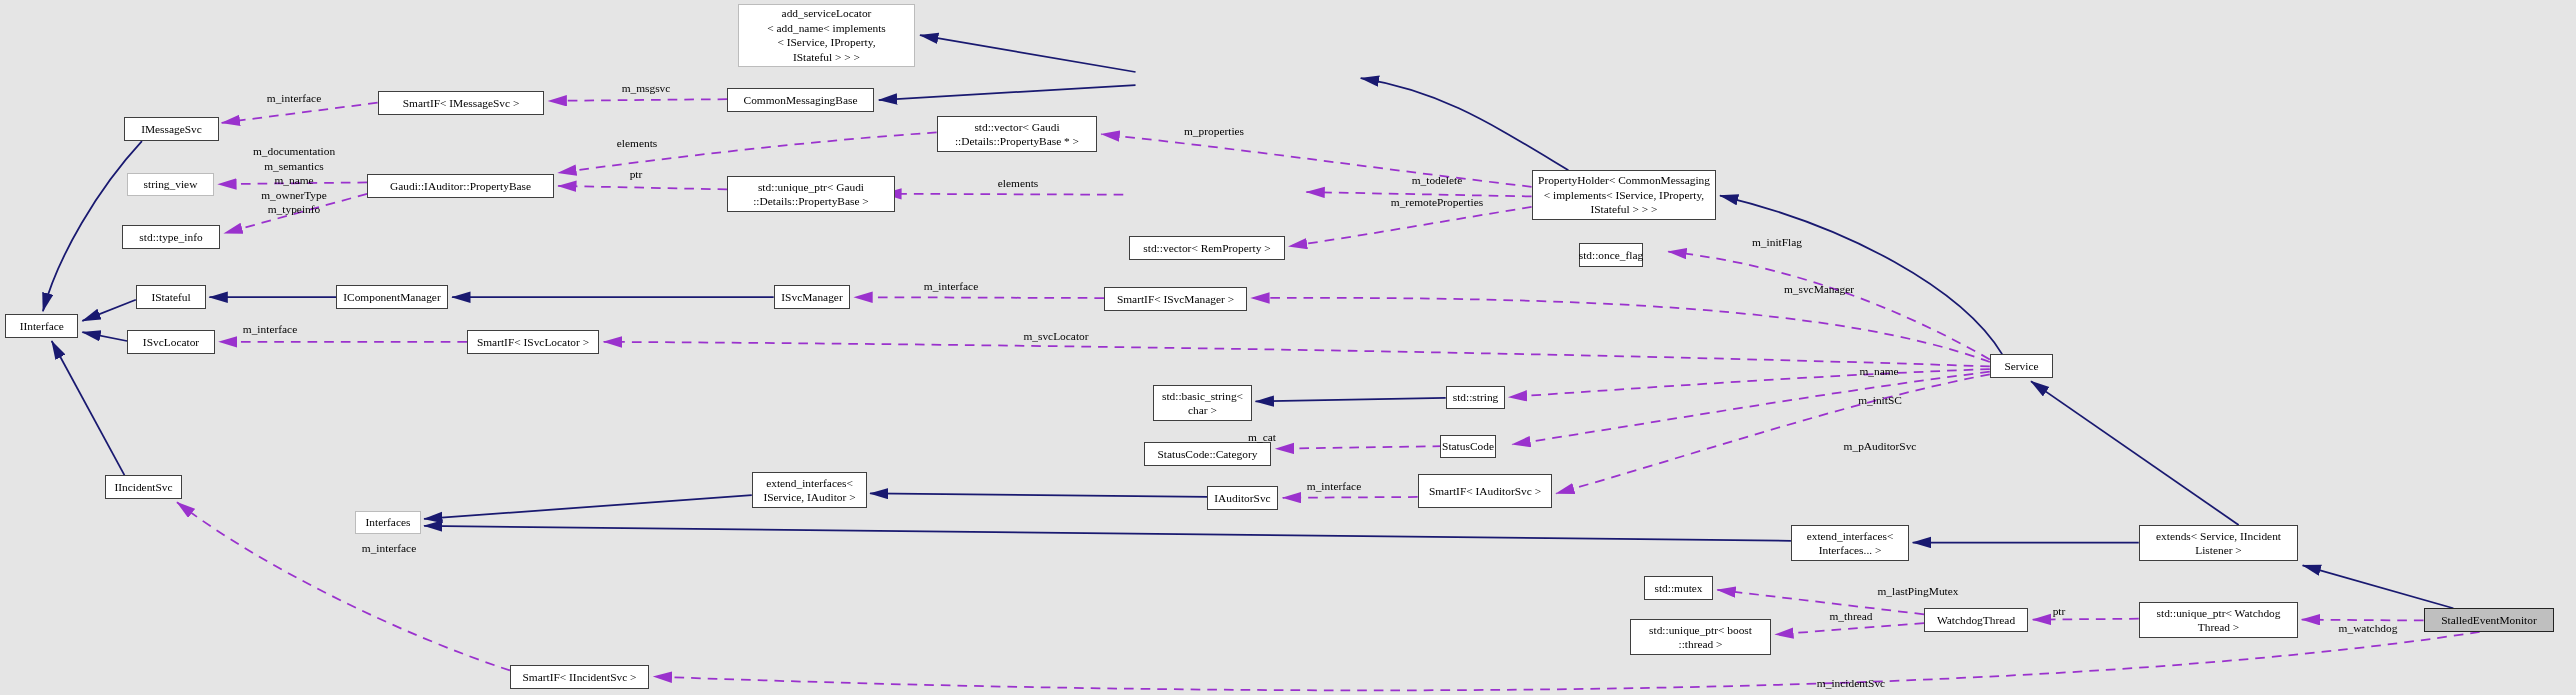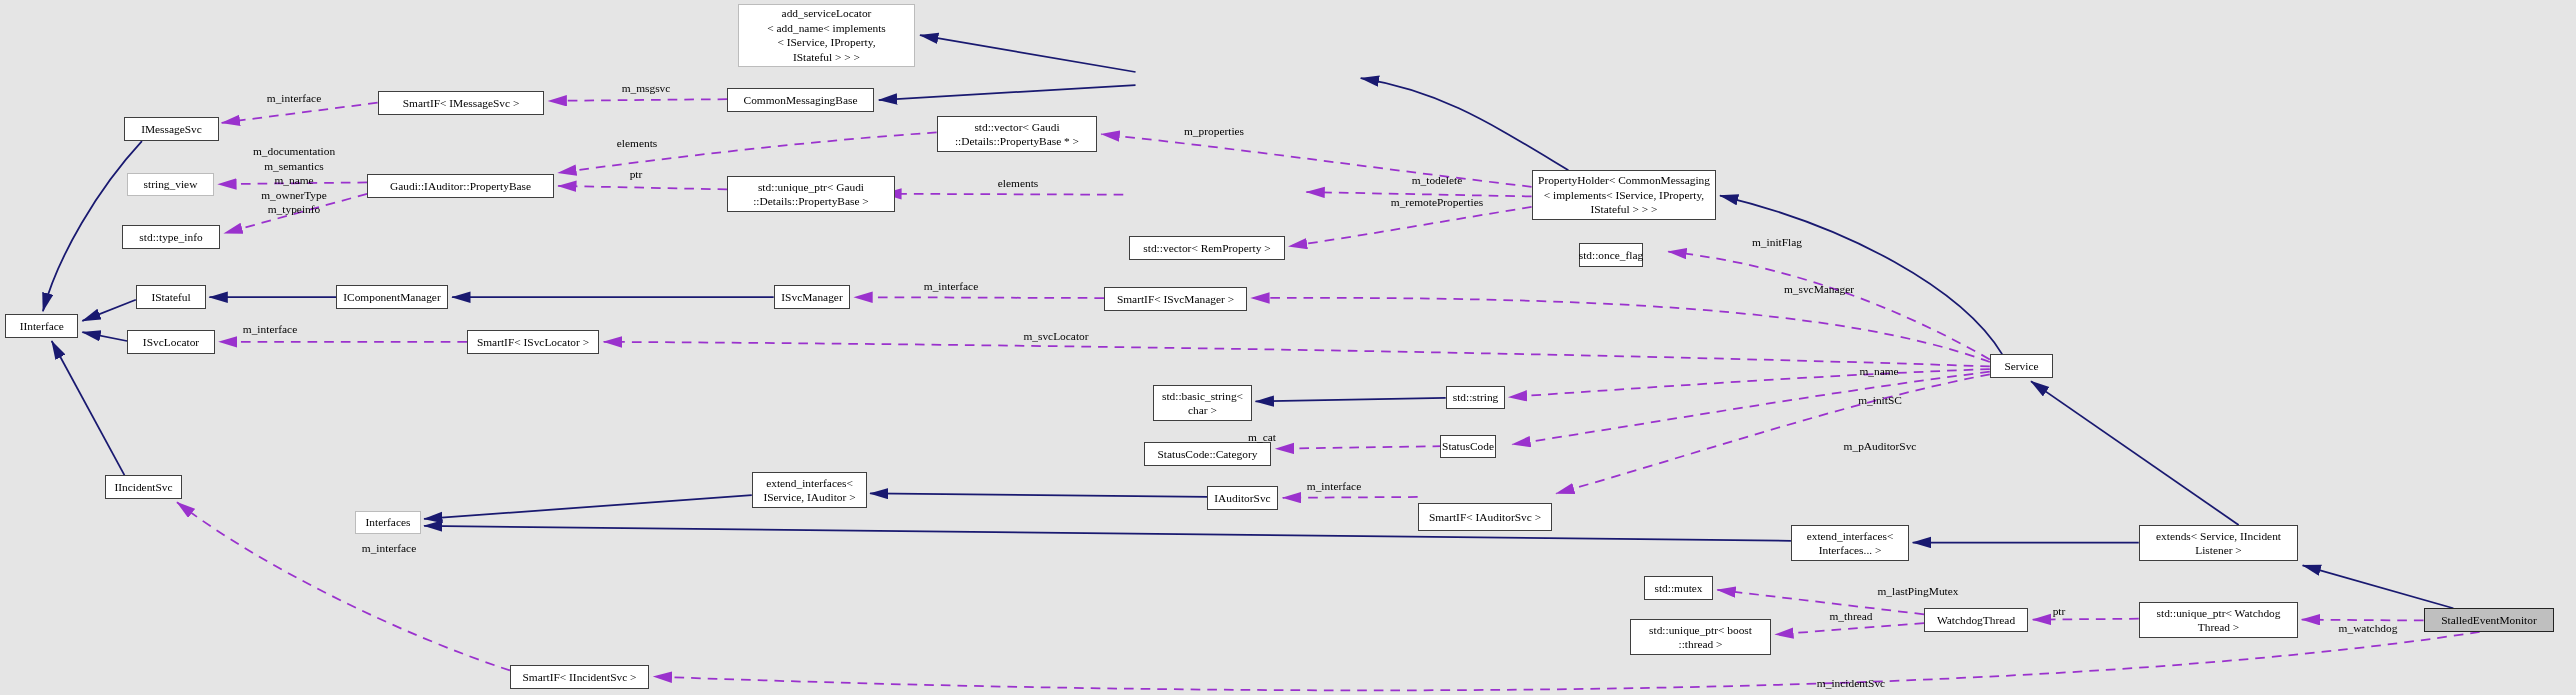--- a/index.html
+++ b/index.html
@@ -105,21 +105,21 @@
   <div class="n" style="left:467px;top:330px;width:132px;height:24px">SmartIF&lt; ISvcLocator &gt;</div>
   <div class="n" style="left:1990px;top:354px;width:63px;height:24px">Service</div>
   <div class="n" style="left:1153px;top:385px;width:99px;height:36px">std::basic_string&lt;
 char &gt;</div>
   <div class="n" style="left:1446px;top:386px;width:59px;height:23px">std::string</div>
   <div class="n" style="left:1144px;top:442px;width:127px;height:24px">StatusCode::Category</div>
   <div class="n" style="left:1440px;top:435px;width:56px;height:23px">StatusCode</div>
   <div class="n" style="left:752px;top:472px;width:115px;height:36px">extend_interfaces&lt;
 IService, IAuditor &gt;</div>
   <div class="n" style="left:1207px;top:486px;width:71px;height:24px">IAuditorSvc</div>
-  <div class="n" style="left:1418px;top:503px;width:134px;height:28px">SmartIF&lt; IAuditorSvc &gt;</div>
+  <div class="n" style="left:1418px;top:474px;width:134px;height:34px">SmartIF&lt; IAuditorSvc &gt;</div>
   <div class="n g" style="left:355px;top:511px;width:66px;height:23px">Interfaces</div>
   <div class="n" style="left:105px;top:475px;width:77px;height:24px">IIncidentSvc</div>
   <div class="n" style="left:1791px;top:525px;width:118px;height:36px">extend_interfaces&lt;
 Interfaces... &gt;</div>
   <div class="n" style="left:2139px;top:525px;width:159px;height:36px">extends&lt; Service, IIncident
 Listener &gt;</div>
   <div class="n" style="left:1644px;top:576px;width:69px;height:24px">std::mutex</div>
   <div class="n" style="left:1630px;top:619px;width:141px;height:36px">std::unique_ptr&lt; boost
 ::thread &gt;</div>
   <div class="n" style="left:1924px;top:608px;width:104px;height:24px">WatchdogThread</div>

